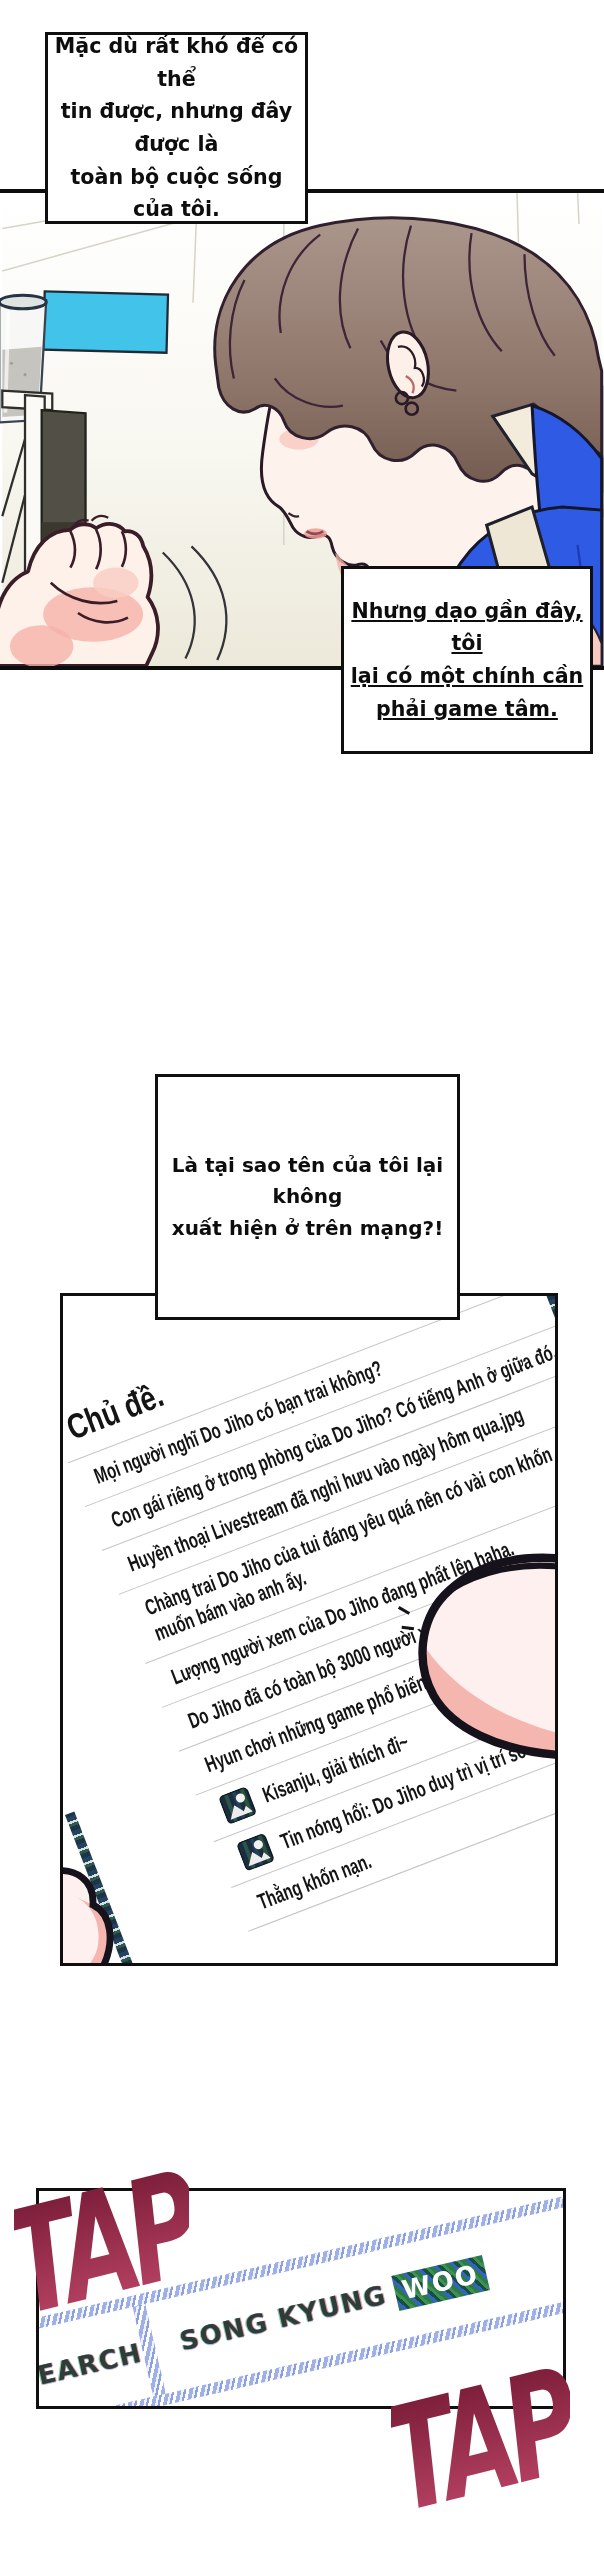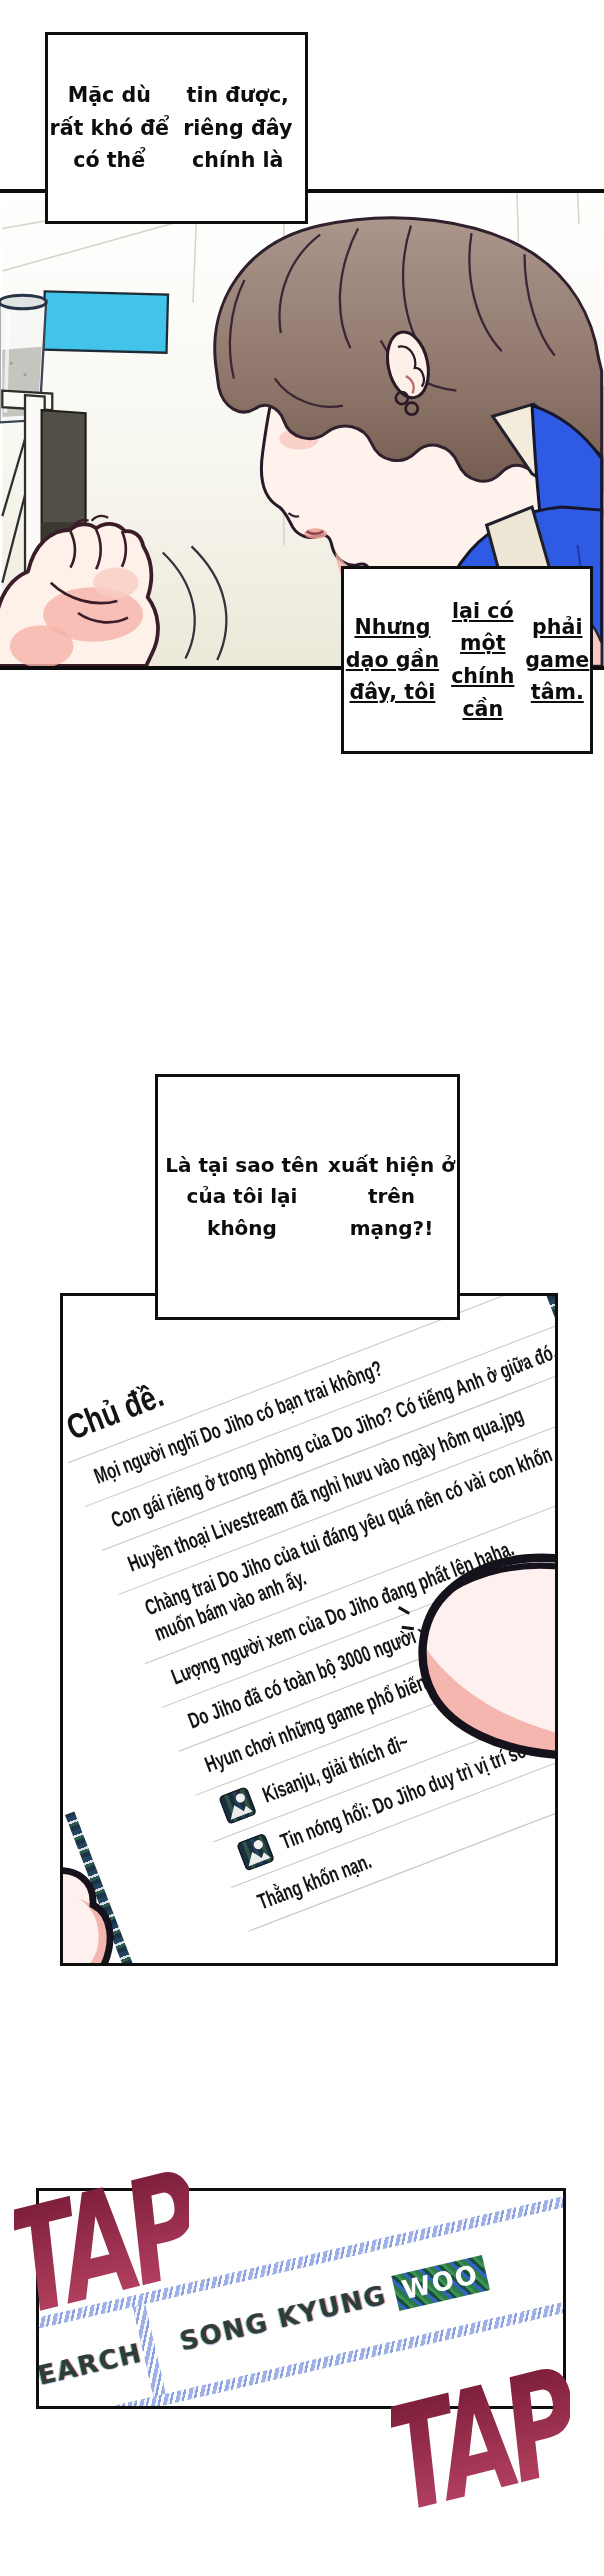--- a/index.html
+++ b/index.html
@@ -1,21 +1,21 @@
 <!DOCTYPE html>
 <html style="font-size:12.2px"><head>
 <meta charset="utf-8">
 <style>
   html,body{margin:0;padding:0;background:#ffffff;}
   .page{position:relative;width:604px;height:2576px;background:#ffffff;overflow:hidden;
         font-family:"DejaVu Sans",sans-serif;}
 
   
   .cap{position:absolute;background:#ffffff;border:3.1px solid #0f0f0f;z-index:6;
-       display:flex;flex-direction:row;justify-content:center;align-items:center;
+       display:flex;flex-direction:column;justify-content:center;align-items:center;
        text-align:center;color:#0d0d0d;font-weight:700;}
   .cap .ln{display:block;font:700 20.6px/1.58 "DejaVu Sans",sans-serif;}
   .cap-top{left:45px;top:32px;width:257px;height:186px;}
   .cap-recent{left:341px;top:566px;width:246px;height:182px;text-decoration:underline;}
   .cap-question{left:155px;top:1074px;width:299px;height:240px;}
   .cap-question .ln{font-size:20px;}
 
   
   .hbar{position:absolute;left:0;width:604px;height:3.8px;background:#0d0d0d;z-index:4;}
   .panel1{position:absolute;left:0;top:193px;width:604px;height:473px;overflow:hidden;z-index:1;}
@@ -183,21 +183,22 @@
       </g>
       <g stroke="#33333a" stroke-width="3" fill="none">
         <path d="M 212 480 C 254 520 266 572 242 620"></path>
         <path d="M 250 472 C 296 516 308 570 284 622"></path>
       </g>
     </svg>
   </div>
 
   <div class="cap cap-top">
     <span class="ln">Mặc dù rất khó để có thể</span>
-    <span class="ln">tin được, riêng đây chính là</span>
+    <span class="ln">tin được, nhưng đây được là</span>
+    <span class="ln">toàn bộ cuộc sống của tôi.</span>
   </div>
 
   <div class="cap cap-recent">
     <span class="ln">Nhưng dạo gần đây, tôi</span>
     <span class="ln">lại có một chính cần</span>
     <span class="ln">phải game tâm.</span>
   </div>
 
   <div class="cap cap-question">
     <span class="ln">Là tại sao tên của tôi lại không</span>

